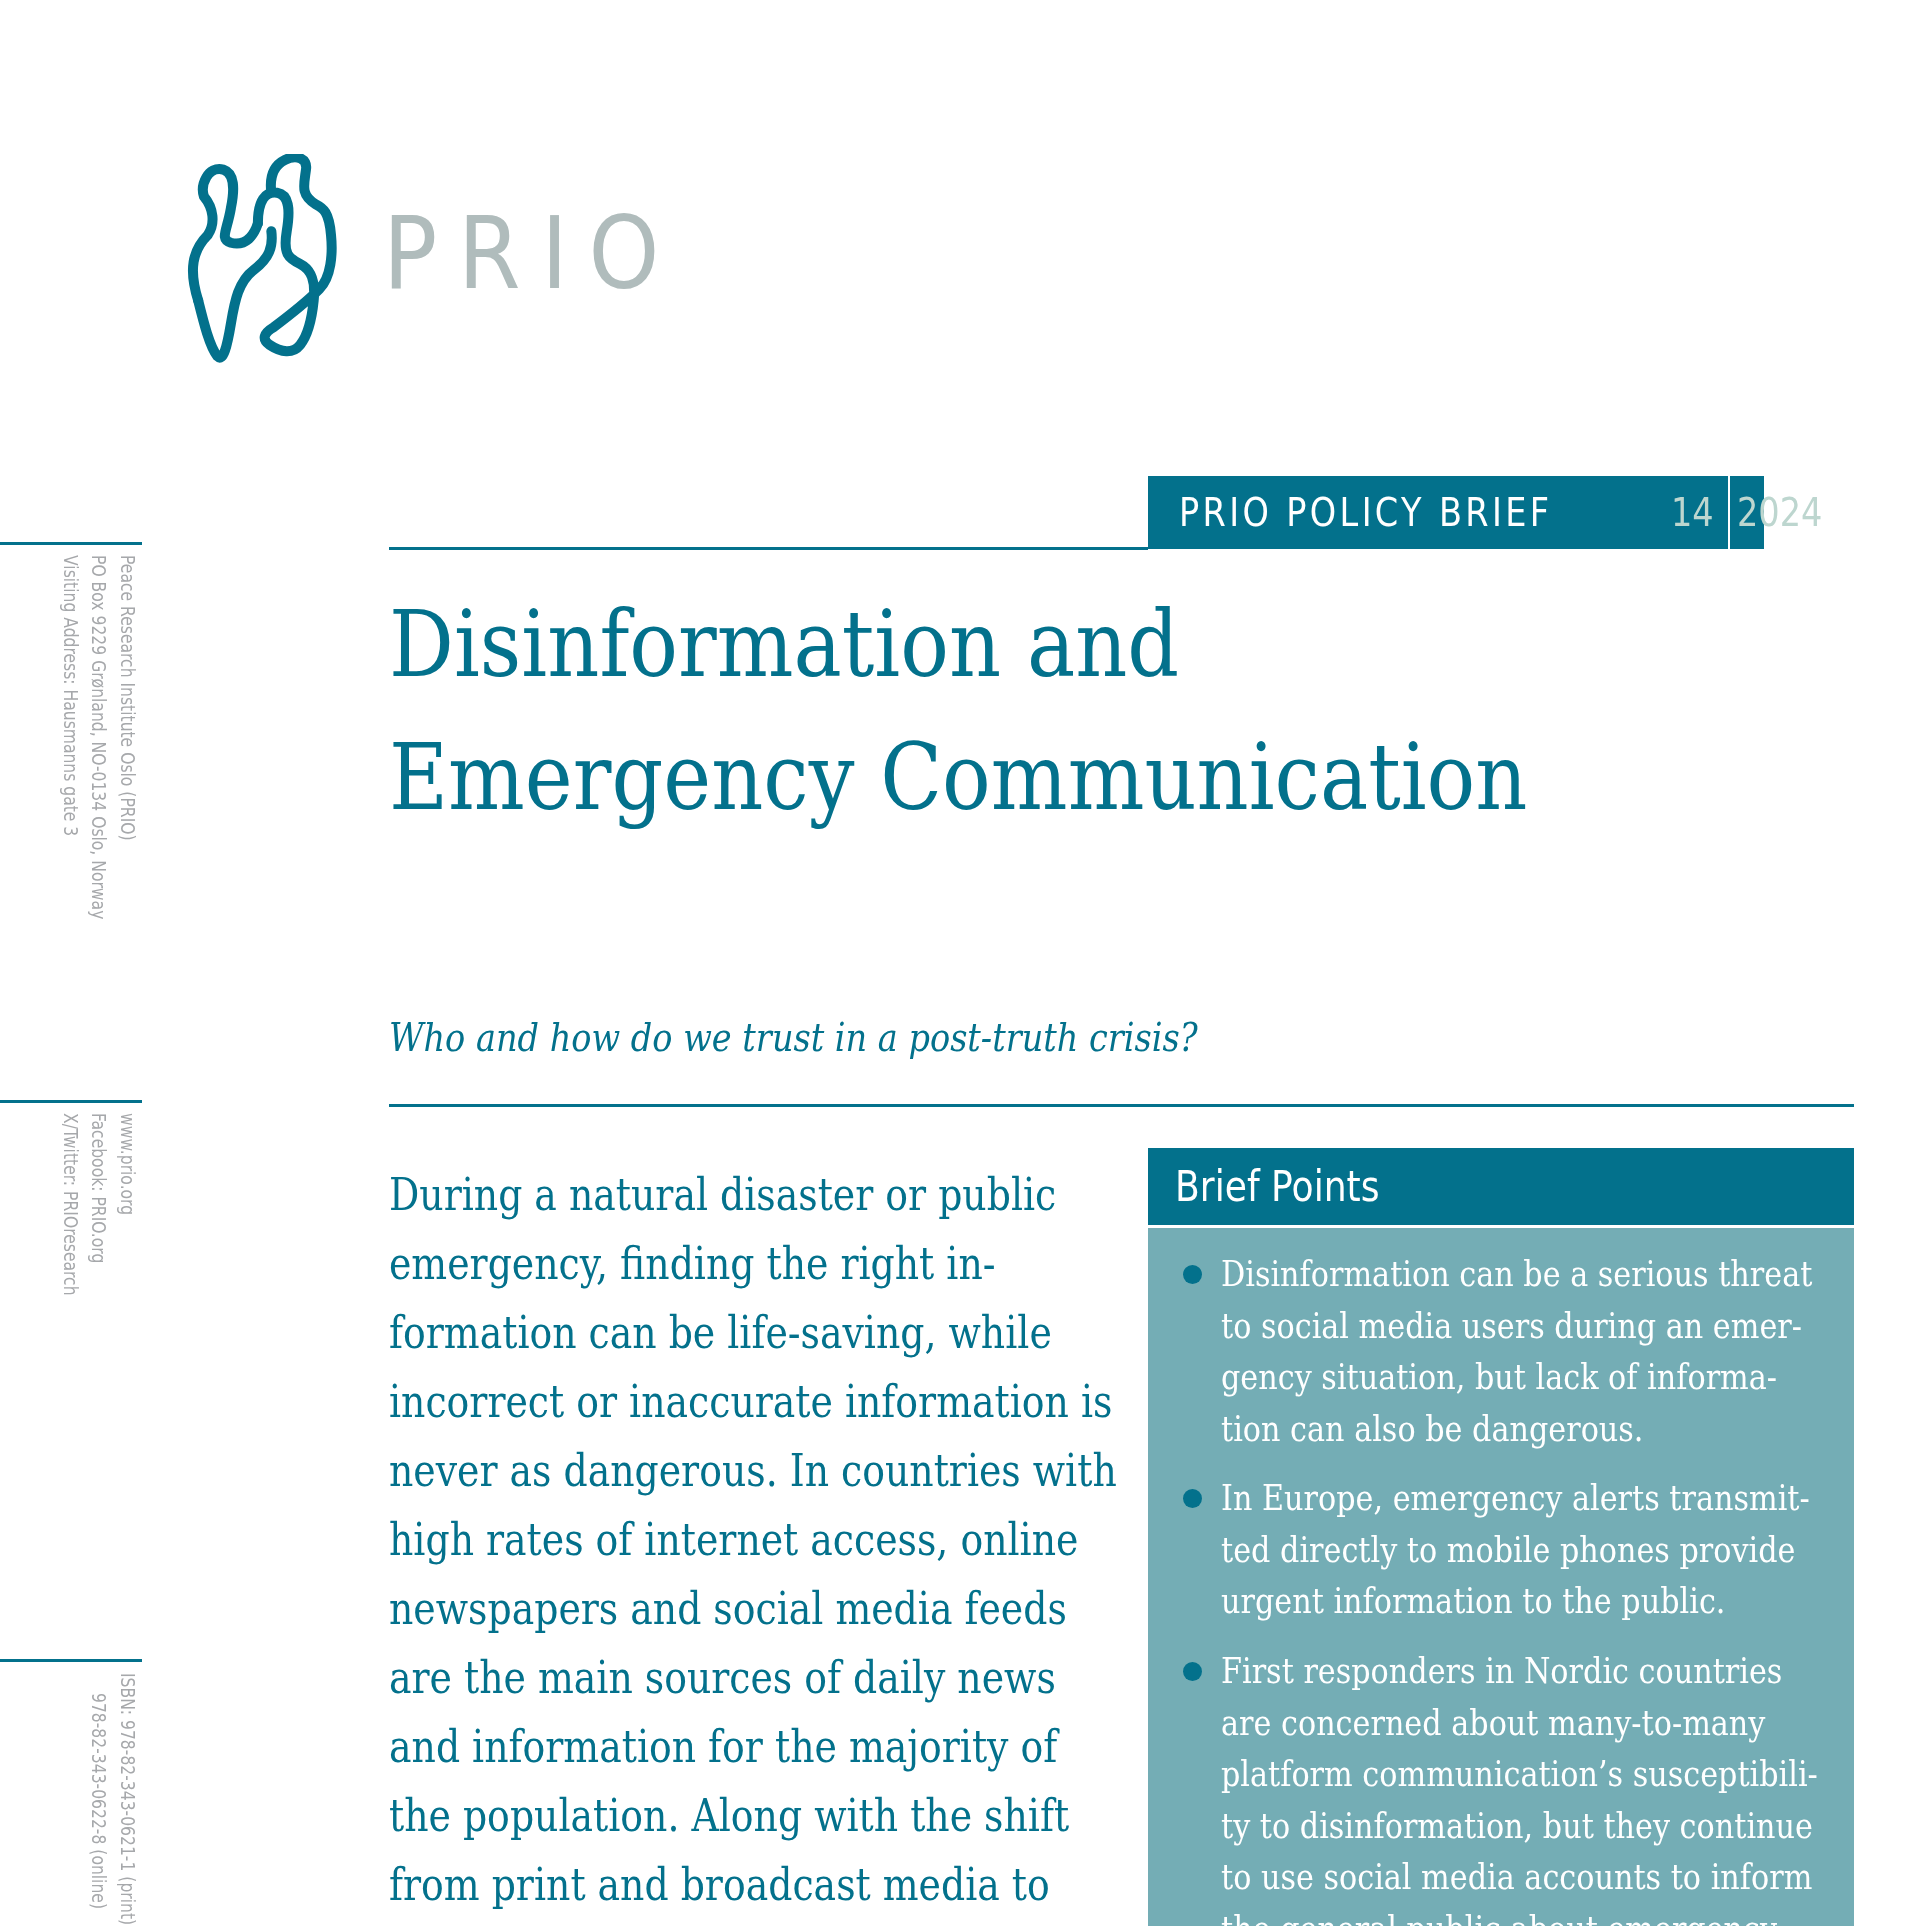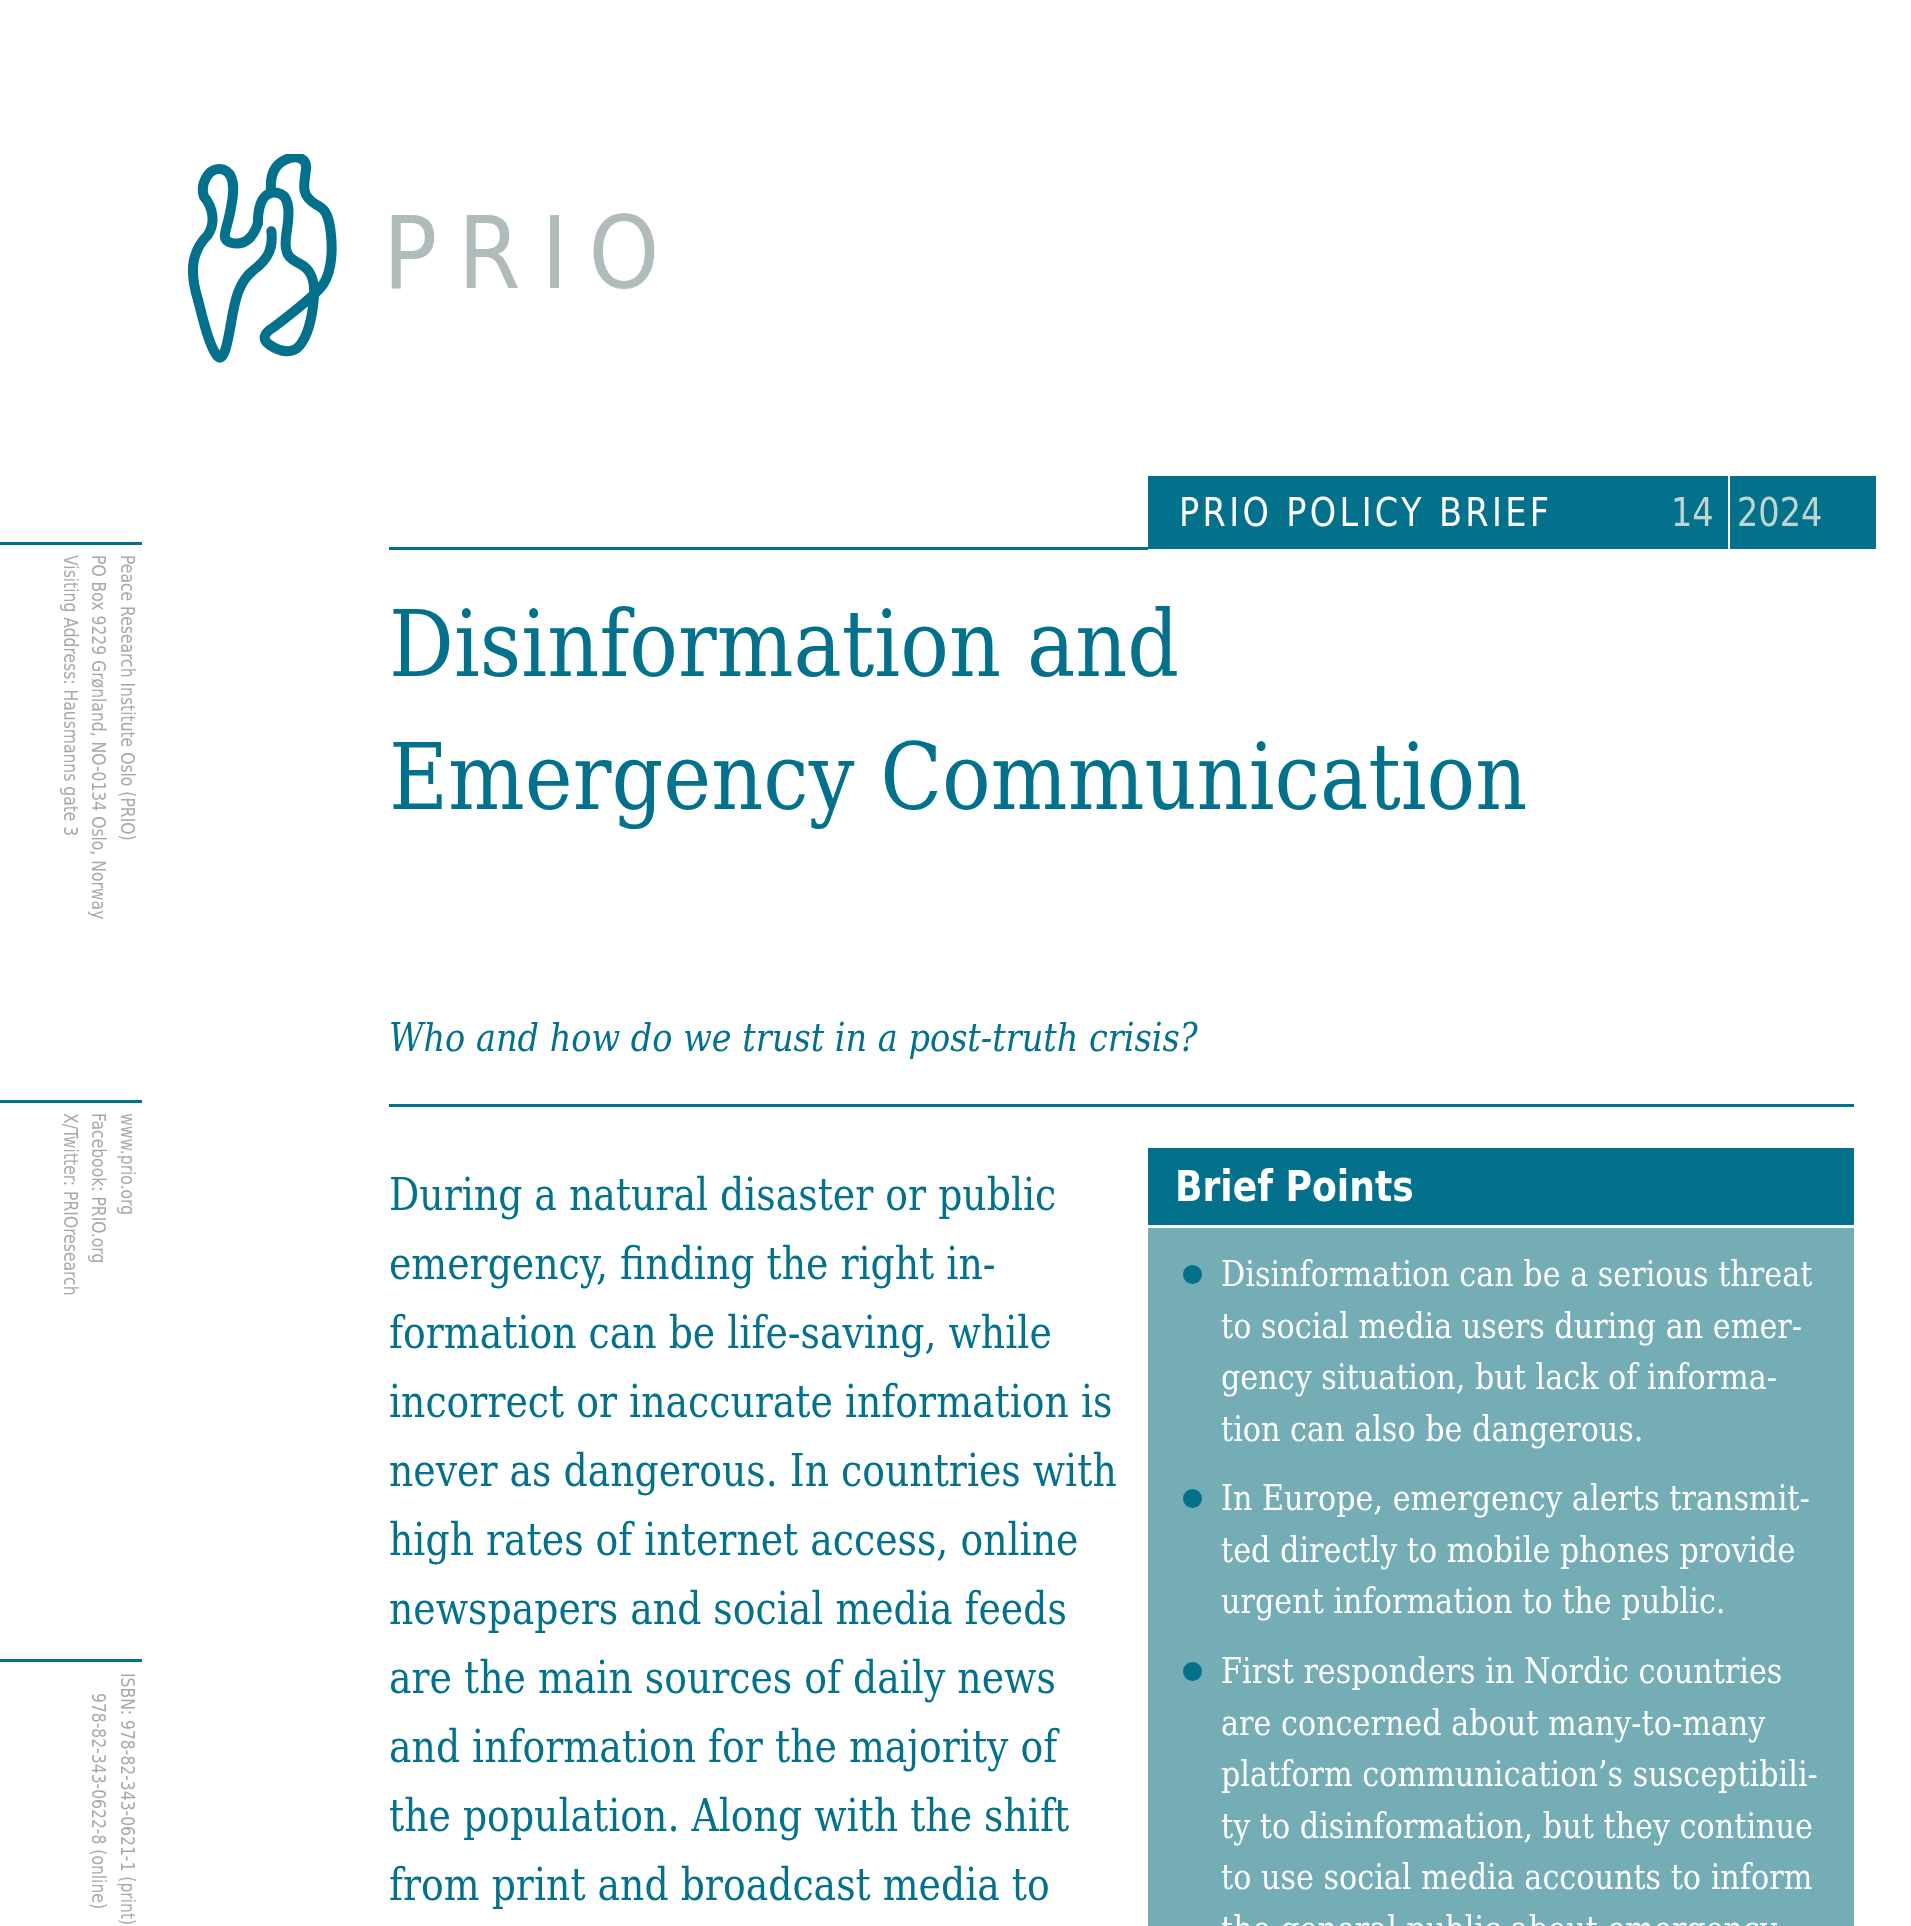--- a/index.html
+++ b/index.html
@@ -4,21 +4,21 @@
 <style>
   html, body { margin: 0; padding: 0; }
   body { width: 1911px; height: 2703px; background: #ffffff; position: relative; overflow: hidden; }
   .abs { position: absolute; }
 
   
   #logo { left: 177px; top: 154px; width: 462px; height: 216px; }
   #logo-word { left: 383px; top: 204px; font-family: "DejaVu Sans", sans-serif; font-size: 100px; letter-spacing: 23px; color: #b0bcbc; line-height: 1; font-weight: 400; transform: scaleX(0.9); transform-origin: left top; }
 
   
-  #pb-bar { left: 1148px; top: 476px; width: 728px; height: 73px; background: #03718c; }
+  #pb-bar { left: 1148px; top: 476px; width: 616px; height: 73px; background: #03718c; }
   #pb-label { left: 31px; top: 0; height: 73px; line-height: 73px; font-family: "DejaVu Sans", sans-serif; font-size: 39px; color: #ffffff; letter-spacing: 3.9px; white-space: nowrap; transform: scaleX(0.86); transform-origin: left center; }
   #pb-num { left: 523px; top: 0; height: 73px; line-height: 73px; font-family: "DejaVu Sans", sans-serif; font-size: 39px; color: #bdd6cf; white-space: nowrap; transform: scaleX(0.86); transform-origin: left center; }
   #pb-sep { left: 580px; top: 0; width: 2.3px; height: 73px; background: #ffffff; }
   #pb-year { left: 589px; top: 0; height: 73px; line-height: 73px; font-family: "DejaVu Sans", sans-serif; font-size: 39px; color: #bdd6cf; white-space: nowrap; transform: scaleX(0.86); transform-origin: left center; }
 
   .rule { background: #03718c; height: 3.1px; }
 
   
   .side-rule { left: 0; width: 142px; height: 2.7px; background: #03718c; }
   .side-text { font-family: "DejaVu Sans", sans-serif; font-size: 19px; color: #a6a8ab; line-height: 28.5px; white-space: nowrap; transform-origin: left top; transform: rotate(90deg) scaleX(0.82); }
@@ -26,21 +26,21 @@
   
   #title { left: 389px; top: 578px; width: 1464px; font-family: "DejaVu Serif", serif; font-size: 92px; line-height: 133px; color: #03718c; font-weight: 400; transform: scaleX(0.88); transform-origin: left top; }
   #subtitle { left: 389px; top: 1015px; font-family: "DejaVu Serif", serif; font-style: italic; font-size: 39px; color: #03718c; white-space: nowrap; transform: scaleX(0.86); transform-origin: left top; }
 
   
   #body-text { left: 389px; top: 1160px; width: 666px; }
   .body-line { font-family: "DejaVu Serif", serif; font-size: 45px; line-height: 69px; color: #03718c; white-space: nowrap; transform: scaleX(0.84); transform-origin: left top; height: 69px; }
 
   
   #brief { left: 1148px; top: 1148px; width: 706px; height: 902px; background: #74adb5; }
-  #brief-head { left: 0; top: 0; width: 706px; height: 77px; background: #03718c; font-weight: bold; }
+  #brief-head { left: 0; top: 0; width: 706px; height: 77px; background: #03718c; }
   #brief-title { left: 27px; top: 0; line-height: 77px; font-family: "DejaVu Sans", sans-serif; font-size: 42px; color: #ffffff; white-space: nowrap; transform: scaleX(0.86); transform-origin: left center; }
   #brief-gap { left: 0; top: 77px; width: 706px; height: 3.1px; background: #ffffff; }
   .bp { position: absolute; left: 0; width: 706px; }
   .bp-dot { position: absolute; left: 35px; width: 19px; height: 19px; border-radius: 50%; background: #03718c; }
   .bp-line { position: absolute; left: 73px; font-family: "DejaVu Serif", serif; font-size: 36px; line-height: 52px; height: 52px; color: #ffffff; white-space: nowrap; transform: scaleX(0.84); transform-origin: left top; }
 </style>
 </head>
 <body>
 
 <svg id="logo" class="abs" viewBox="0 0 1200 560">

